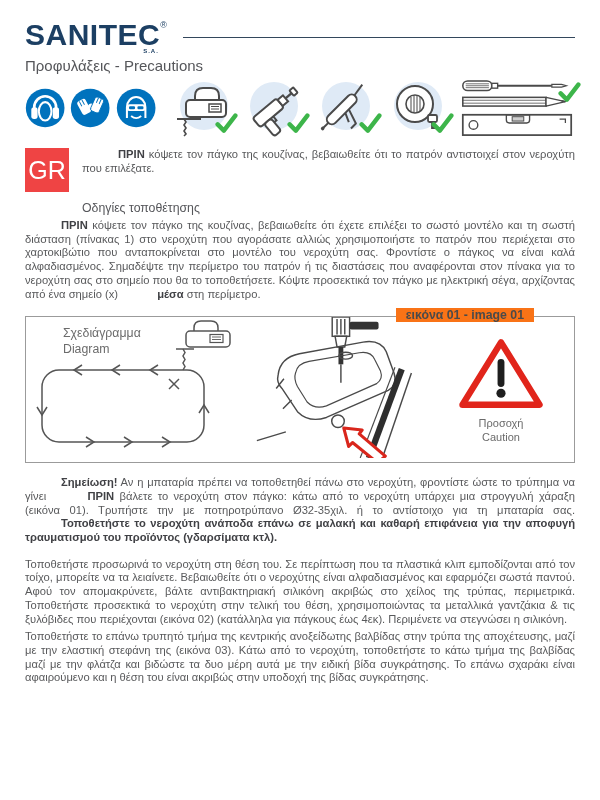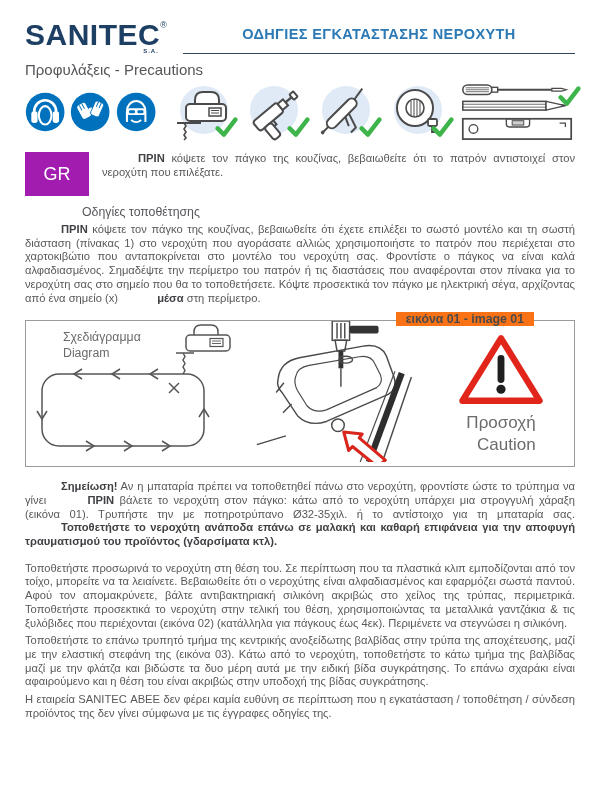--- a/index.html
+++ b/index.html
@@ -23,52 +23,51 @@
   .icons-row { display:flex; align-items:center; margin-top:4px; height:60px; }
   .safety-icon { width:48px; height:48px; margin-right:5px; }
   .tool { position:relative; width:64px; height:58px; margin-left:8px; }
   .tool svg.art { width:64px; height:58px; }
   .tool-wide { position:relative; width:116px; height:60px; margin-left:10px; }
   .tool-wide svg.art { width:116px; height:60px; }
   .check { position:absolute; width:23px; height:23px; right:-5px; bottom:2px; }
   .check-top { position:absolute; width:23px; height:23px; right:-6px; top:3px; }
   
   .gr-row { display:flex; margin-top:10px; }
-  .gr-badge { width:64px; height:44px; background:#a21caf; color:#fff; font-size:18px;
+  .gr-badge { width:44px; height:44px; background:#ef4444; color:#fff; font-size:25px;
               display:flex; align-items:center; justify-content:center; flex:none; }
   .gr-text { margin-left:13px; flex:1; }
   .body-text { font-size:11.2px; line-height:13.7px; text-align:justify; }
   .seg-bold { font-weight:700; color:#404145;padding-left:36px; }
   .inst-heading { margin:9px 0 0 57px; font-size:12.3px; color:#55565a; }
   .para { margin-top:4px; }
   .para-gap { margin-top:13px; }
   .para-gap-sm { margin-top:4px; }
   
   .figure-box { position:relative; border:1.8px solid #9b9b9b; margin-top:15px; height:145px; display:flex; }
   .figure-caption { position:absolute; top:-9px; right:40px; background:#f97316; padding:0 10px;
                     font-weight:bold; font-size:12.3px; color:#4a4a4a; }
   .fig-left { width:222px; position:relative; flex:none; }
   .diagram-label { position:absolute; top:9px; left:13px; font-size:12.3px; color:#6b6b6b; line-height:1.3; z-index:2;margin-left:24px; }
   .fig-left svg { position:absolute; left:0; top:0; }
   .fig-mid { width:180px; flex:none; }
   .fig-right { flex:1; display:flex; flex-direction:column; align-items:center; justify-content:center; }
-  .caution-label { font-size:17px; color:#6b6b6b; text-align:right; line-height:1.3; margin-top:4px; }
+  .caution-label { font-size:11px; color:#6b6b6b; text-align:center; line-height:1.3; margin-top:4px; }
 </style>
 </head>
 <body>
 
 <div class="page">
 
   <div class="header">
     <div class="logo-wrap">
       <span class="logo-text">SANITEC</span><span class="logo-reg">®</span>
       <span class="logo-sa">S.A.</span>
     </div>
     <div class="header-right">
-      <div class="doc-title">ΟΔΗΓΙΕΣ ΕΓΚΑΤΑΣΤΑΣΗΣ ΝΕΡΟΧΥΤΗ</div>
       <div class="header-rule"></div>
     </div>
   </div>
 
   <div class="precautions-heading">Προφυλάξεις - Precautions</div>
 
   <div class="icons-row">
 
     <svg class="safety-icon" viewBox="0 0 48 48">
       <circle cx="24" cy="24" r="23" fill="#0072bd"></circle>
@@ -268,15 +267,14 @@
       <div class="caution-label">
         <div>Προσοχή</div>
         <div>Caution</div>
       </div>
     </div>
   </div>
 
   <div class="para-gap body-text"><span class="seg-bold">Σημείωση!</span><span> Αν η μπαταρία πρέπει να τοποθετηθεί πάνω στο νεροχύτη, φροντίστε ώστε το τρύπημα να γίνει </span><span class="seg-bold">ΠΡΙΝ</span><span> βάλετε το νεροχύτη στον πάγκο: κάτω από το νεροχύτη υπάρχει μια στρογγυλή χάραξη (εικόνα 01). Τρυπήστε την με ποτηροτρύπανο Ø32-35χιλ. ή το αντίστοιχο για τη μπαταρία σας. </span><span class="seg-bold">Τοποθετήστε το νεροχύτη ανάποδα επάνω σε μαλακή και καθαρή επιφάνεια για την αποφυγή τραυματισμού του προϊόντος (γδαρσίματα κτλ).</span></div>
   <div class="para-gap body-text">Τοποθετήστε προσωρινά το νεροχύτη στη θέση του. Σε περίπτωση που τα πλαστικά κλιπ εμποδίζονται από τον τοίχο, μπορείτε να τα λειαίνετε. Βεβαιωθείτε ότι ο νεροχύτης είναι αλφαδιασμένος και εφαρμόζει σωστά παντού. Αφού τον απομακρύνετε, βάλτε αντιβακτηριακή σιλικόνη ακριβώς στο χείλος της τρύπας, περιμετρικά. Τοποθετήστε προσεκτικά το νεροχύτη στην τελική του θέση, χρησιμοποιώντας τα μεταλλικά γαντζάκια &amp; τις ξυλόβιδες που περιέχονται (εικόνα 02) (κατάλληλα για πάγκους έως 4εκ). Περιμένετε να στεγνώσει η σιλικόνη.</div>
   <div class="para-gap-sm body-text">Τοποθετήστε το επάνω τρυπητό τμήμα της κεντρικής ανοξείδωτης βαλβίδας στην τρύπα της αποχέτευσης, μαζί με την ελαστική στεφάνη της (εικόνα 03). Κάτω από το νεροχύτη, τοποθετήστε το κάτω τμήμα της βαλβίδας μαζί με την φλάτζα και βιδώστε τα δυο μέρη αυτά με την ειδική βίδα συγκράτησης. Το επάνω σχαράκι είναι αφαιρούμενο και η θέση του είναι ακριβώς στην υποδοχή της βίδας συγκράτησης.</div>
-  <div class="para-gap-sm body-text">Η εταιρεία SANITEC ΑΒΕΕ δεν φέρει καμία ευθύνη σε περίπτωση που η εγκατάσταση / τοποθέτηση / σύνδεση προϊόντος της δεν γίνει σύμφωνα με τις έγγραφες οδηγίες της.</div>
 
 </div>
 
 </body></html>

